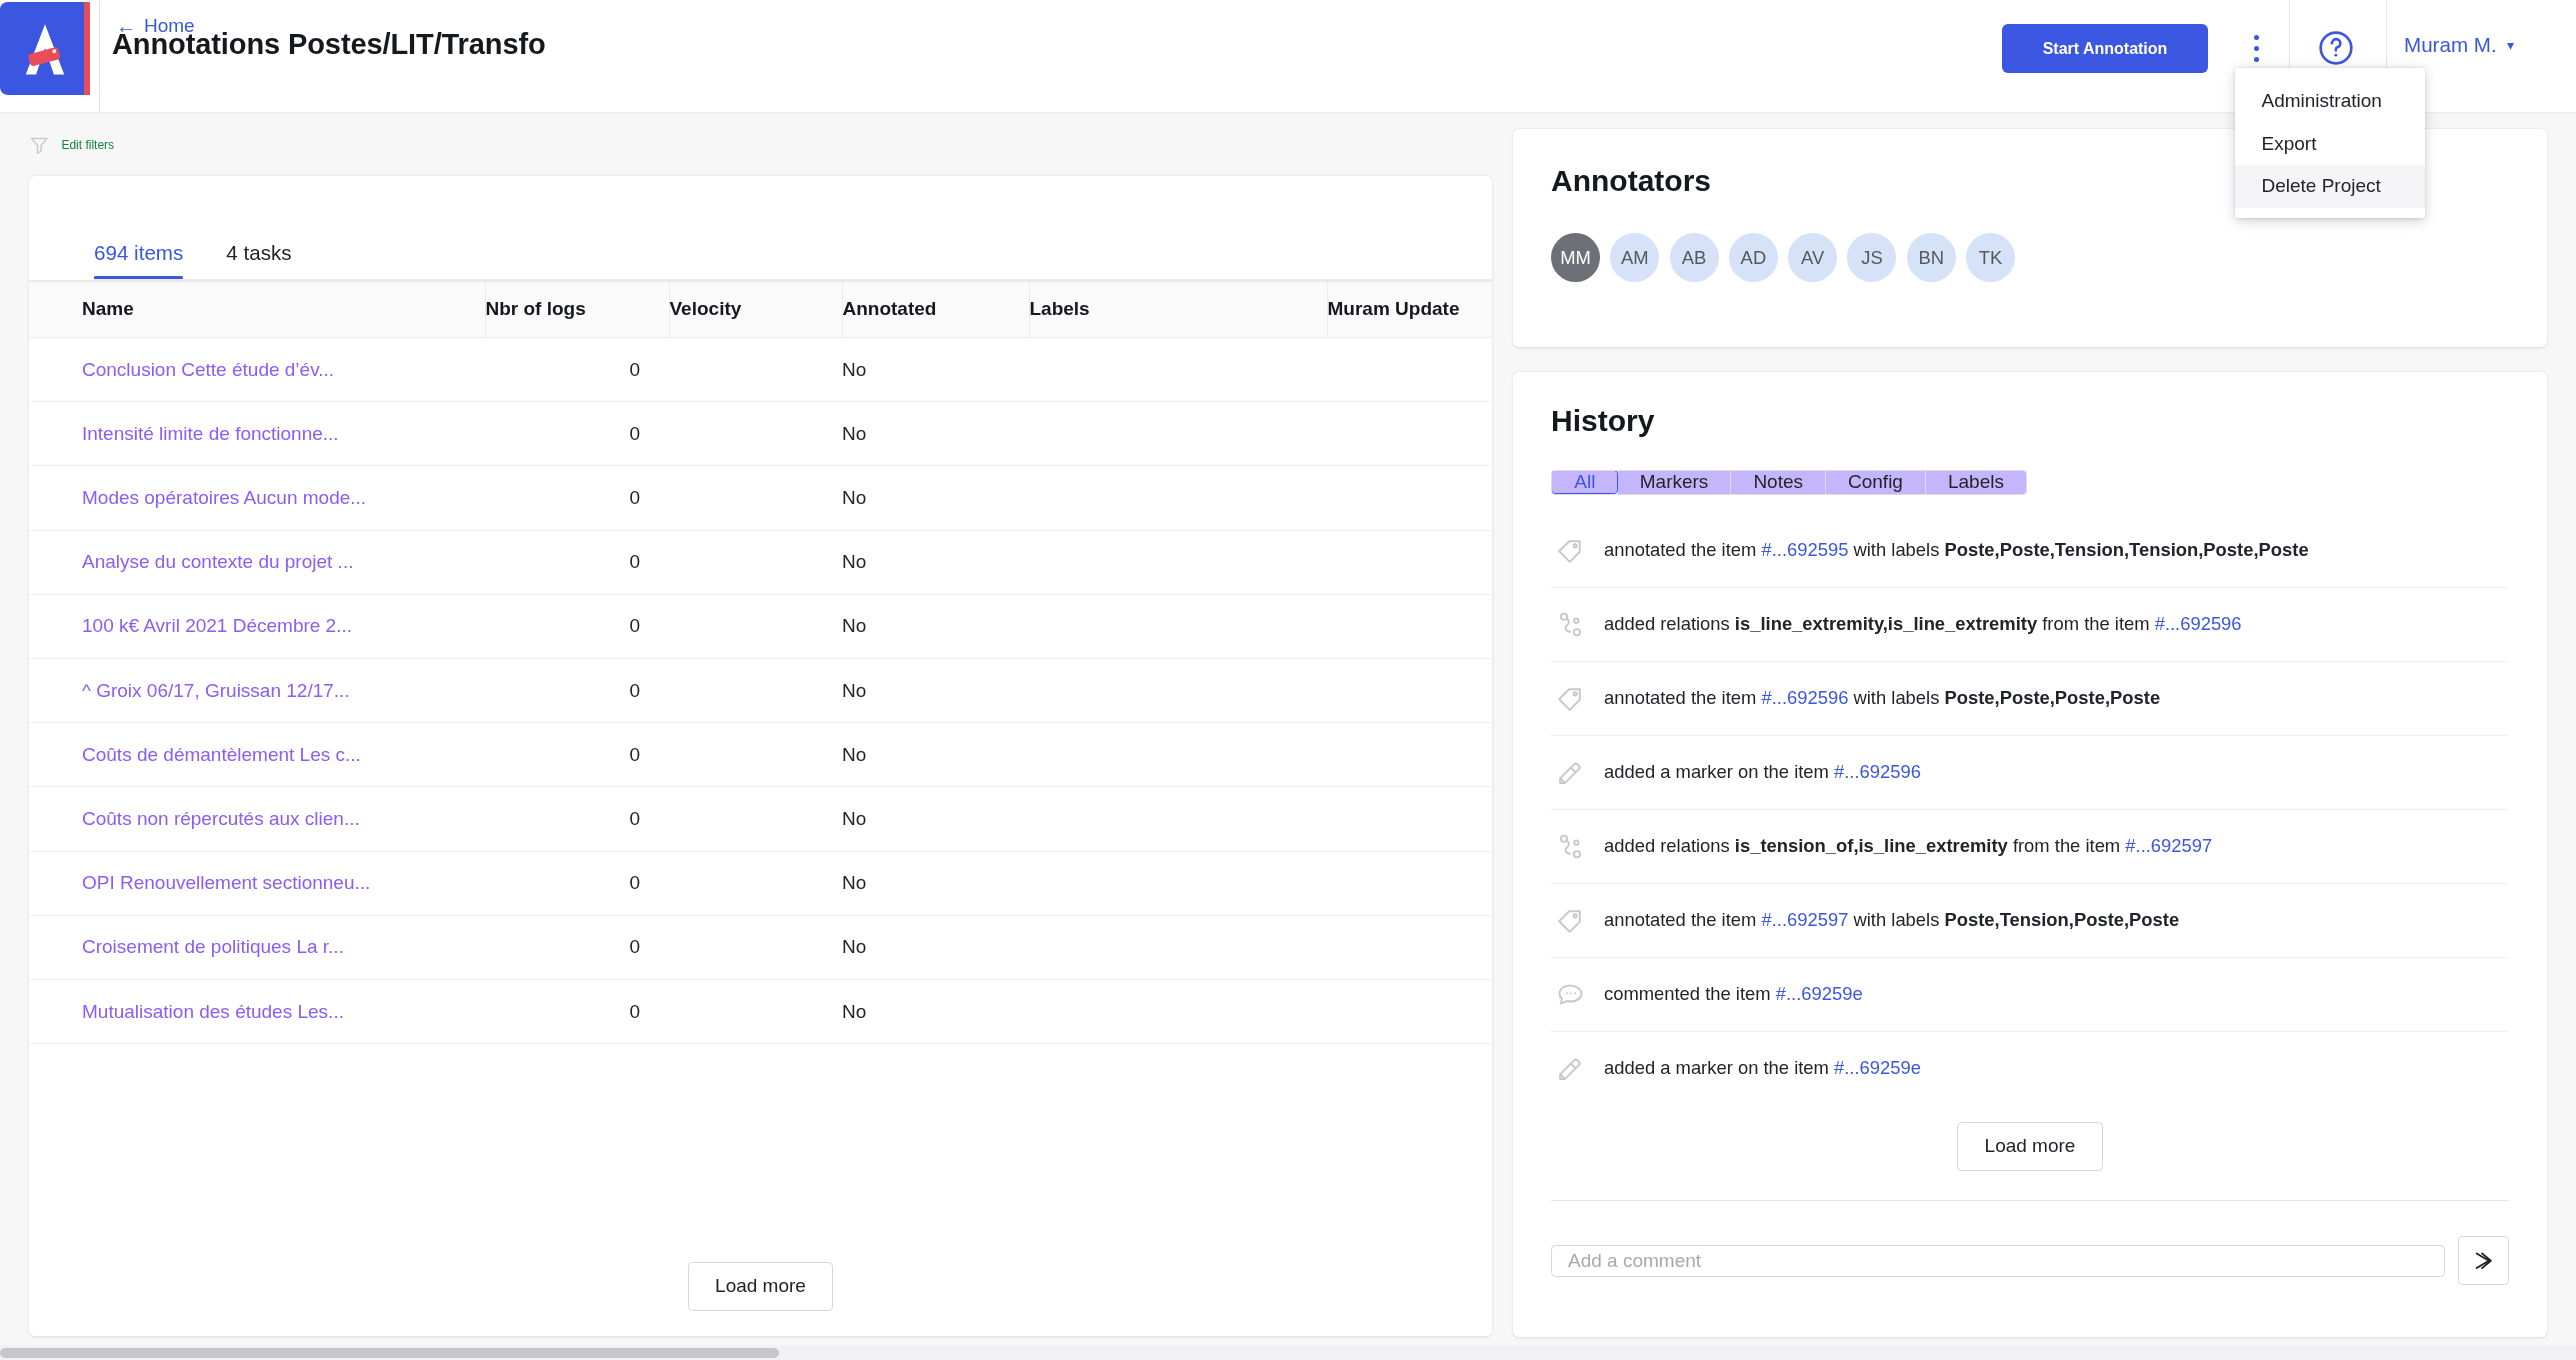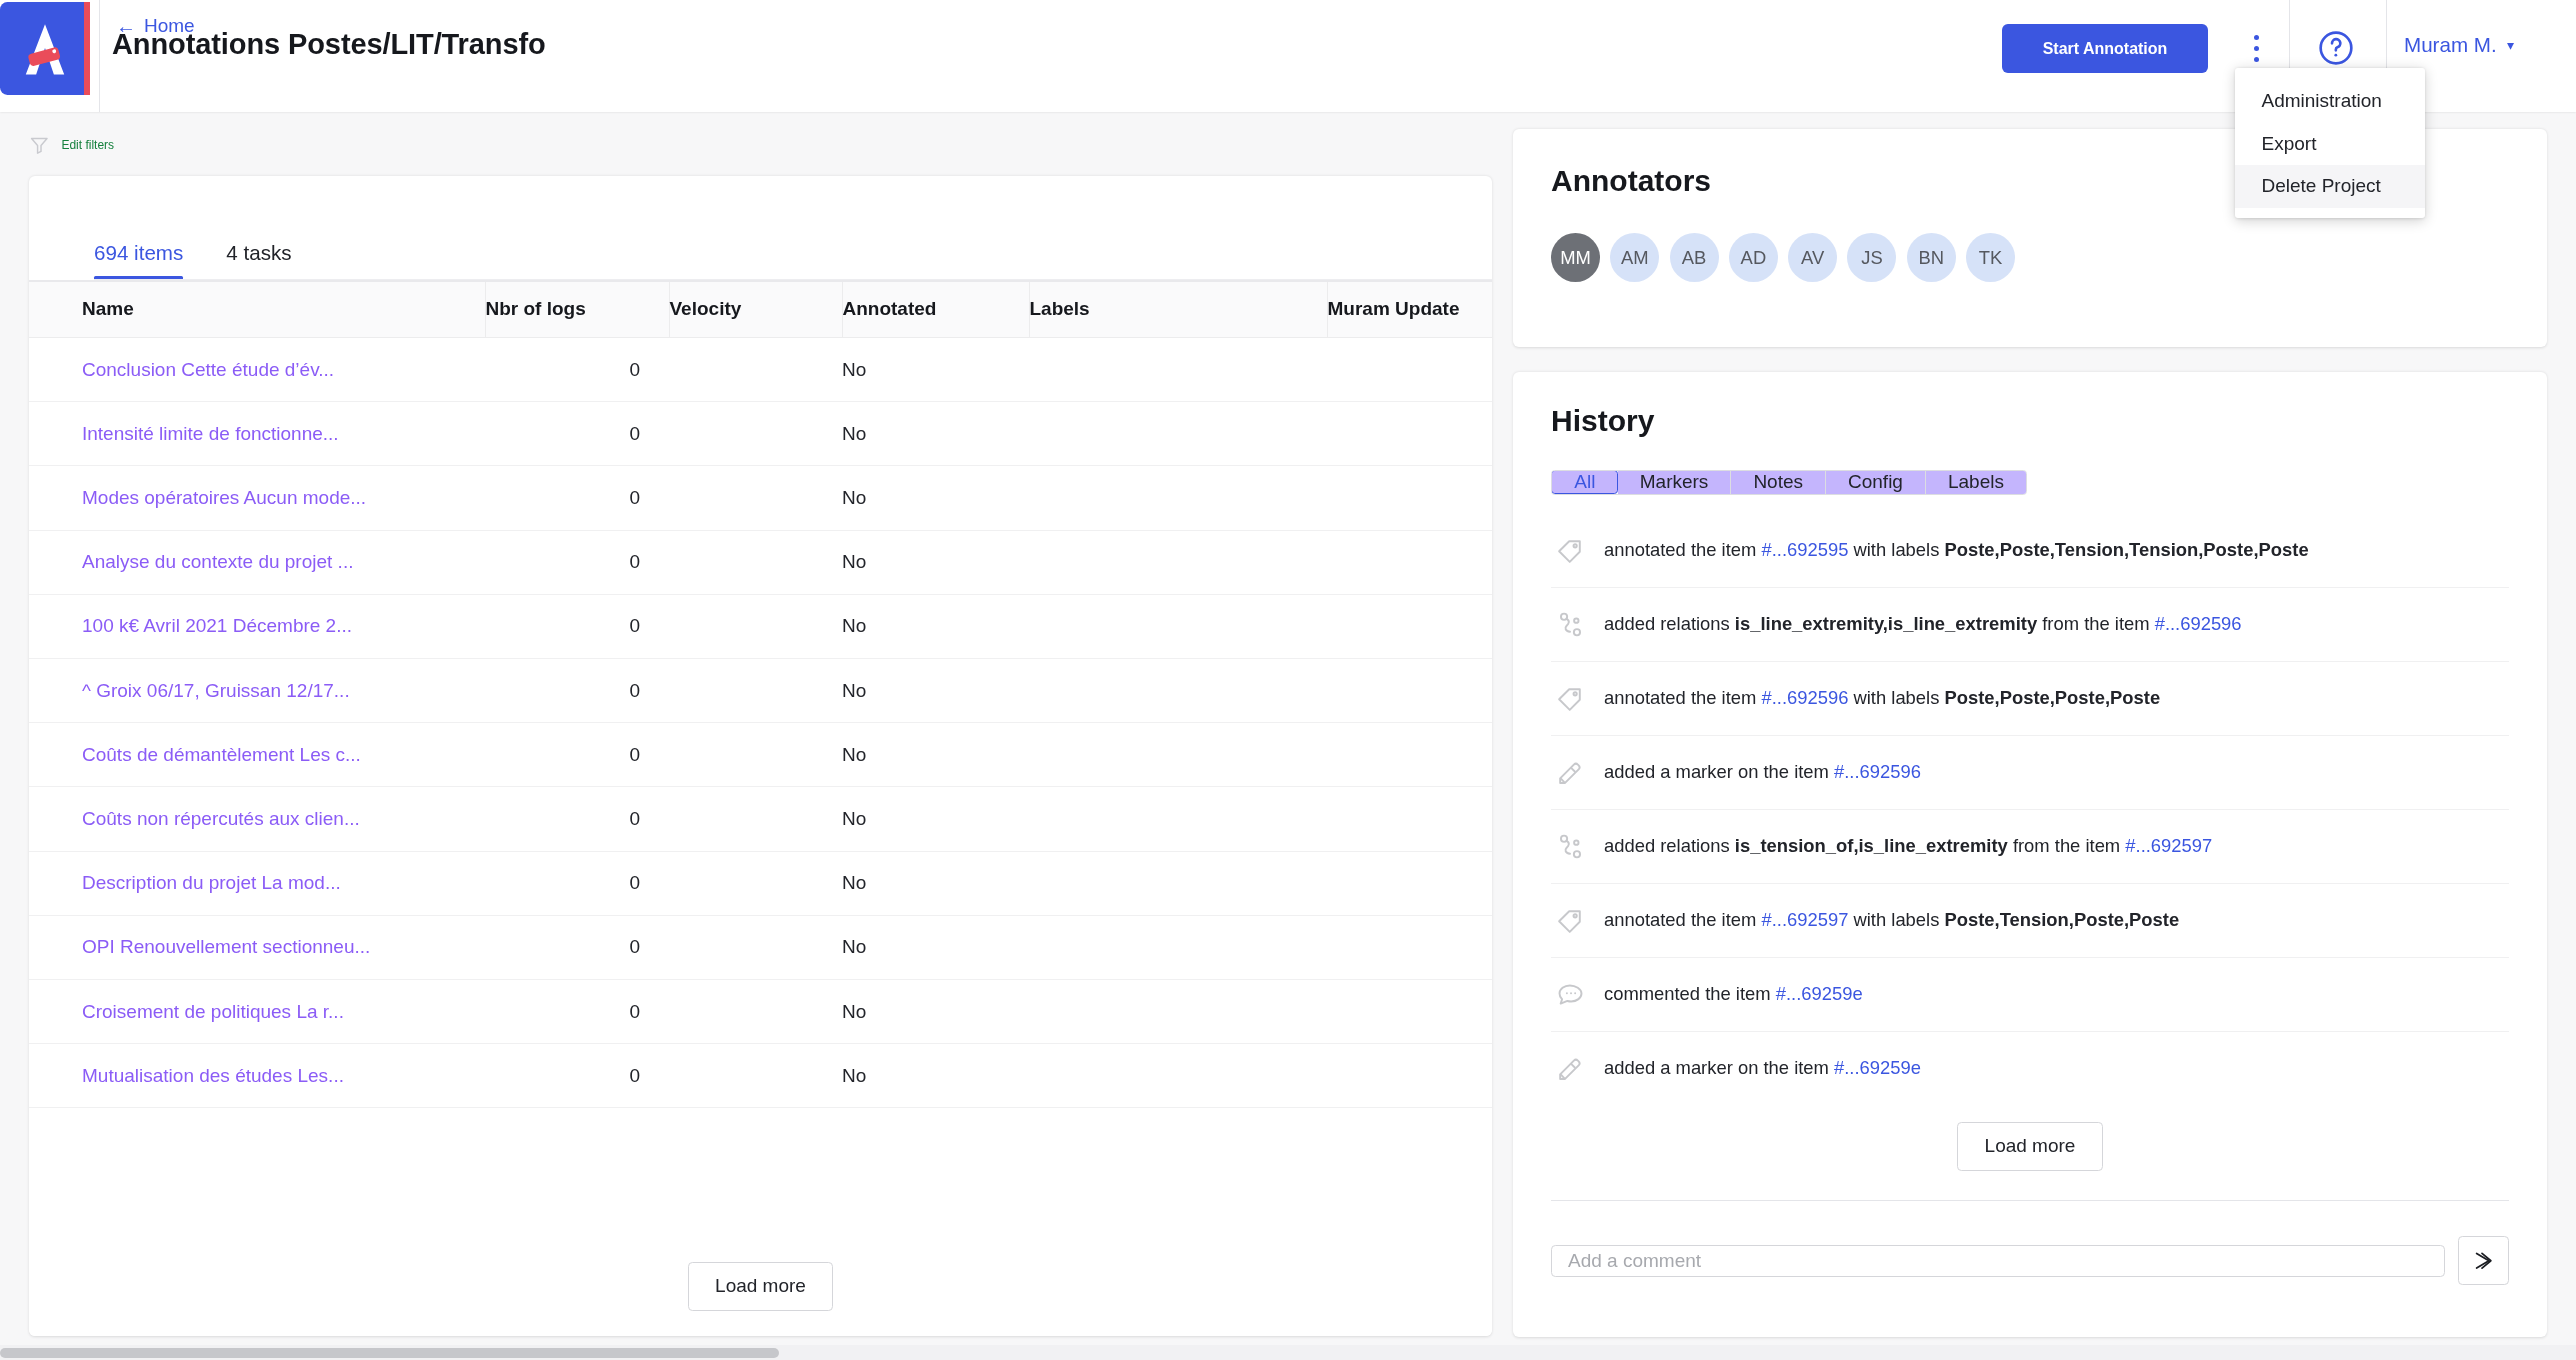--- a/index.html
+++ b/index.html
@@ -384,28 +384,20 @@
           </tr>
           <tr>
             <td class="col-name name"><a>Coûts non répercutés aux clien...</a></td>
             <td class="col-logs">0</td>
             <td class="col-vel"></td>
             <td class="col-ann">No</td>
             <td class="col-lab"></td>
             <td class="col-upd"></td>
           </tr>
           <tr>
-            <td class="col-name name"><a>Description du projet La mod...</a></td>
-            <td class="col-logs">0</td>
-            <td class="col-vel"></td>
-            <td class="col-ann">No</td>
-            <td class="col-lab"></td>
-            <td class="col-upd"></td>
-          </tr>
-          <tr>
             <td class="col-name name"><a>OPI Renouvellement sectionneu...</a></td>
             <td class="col-logs">0</td>
             <td class="col-vel"></td>
             <td class="col-ann">No</td>
             <td class="col-lab"></td>
             <td class="col-upd"></td>
           </tr>
           <tr>
             <td class="col-name name"><a>Croisement de politiques La r...</a></td>
             <td class="col-logs">0</td>

